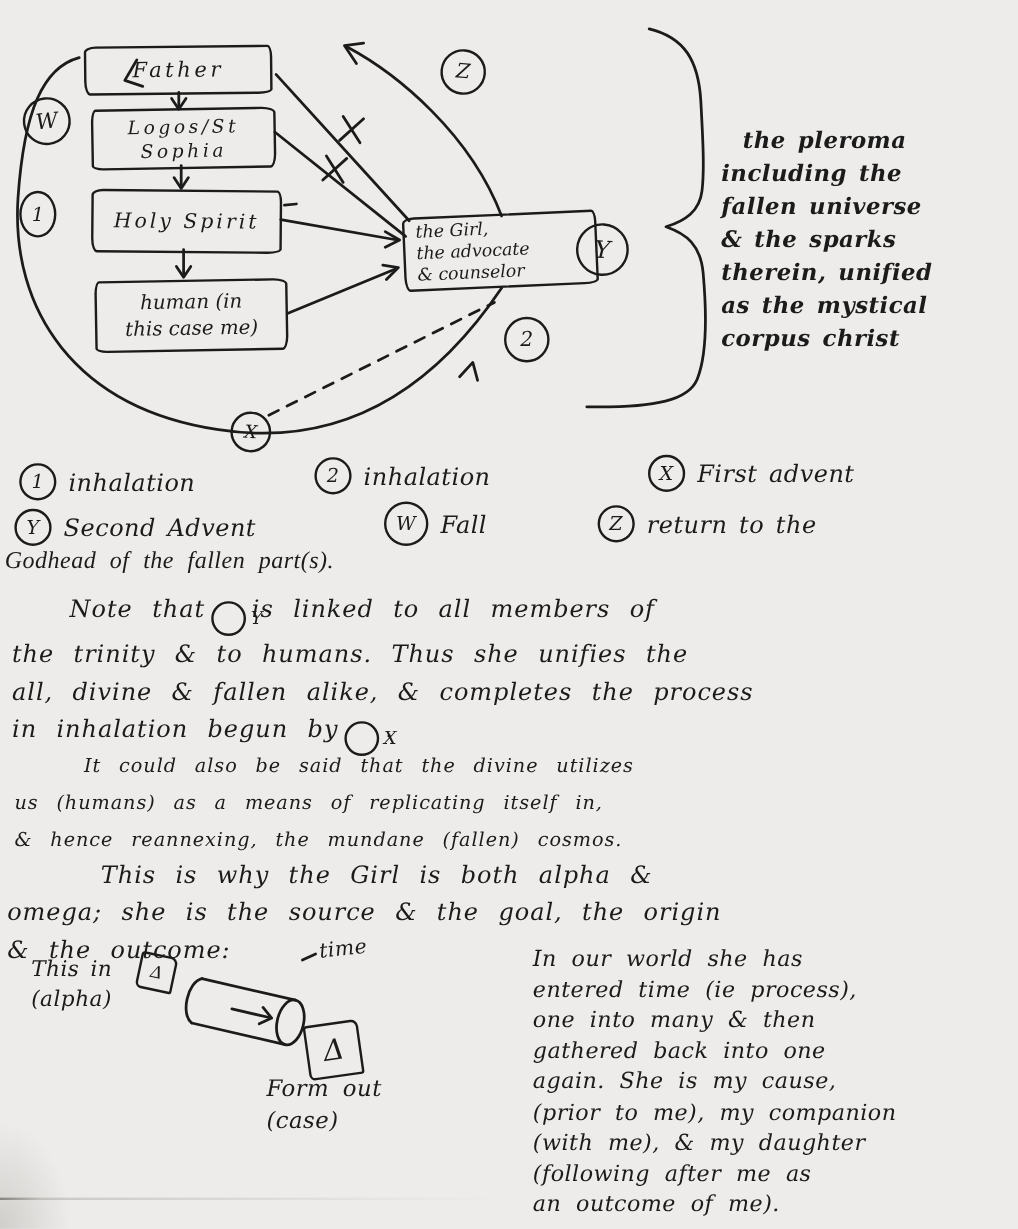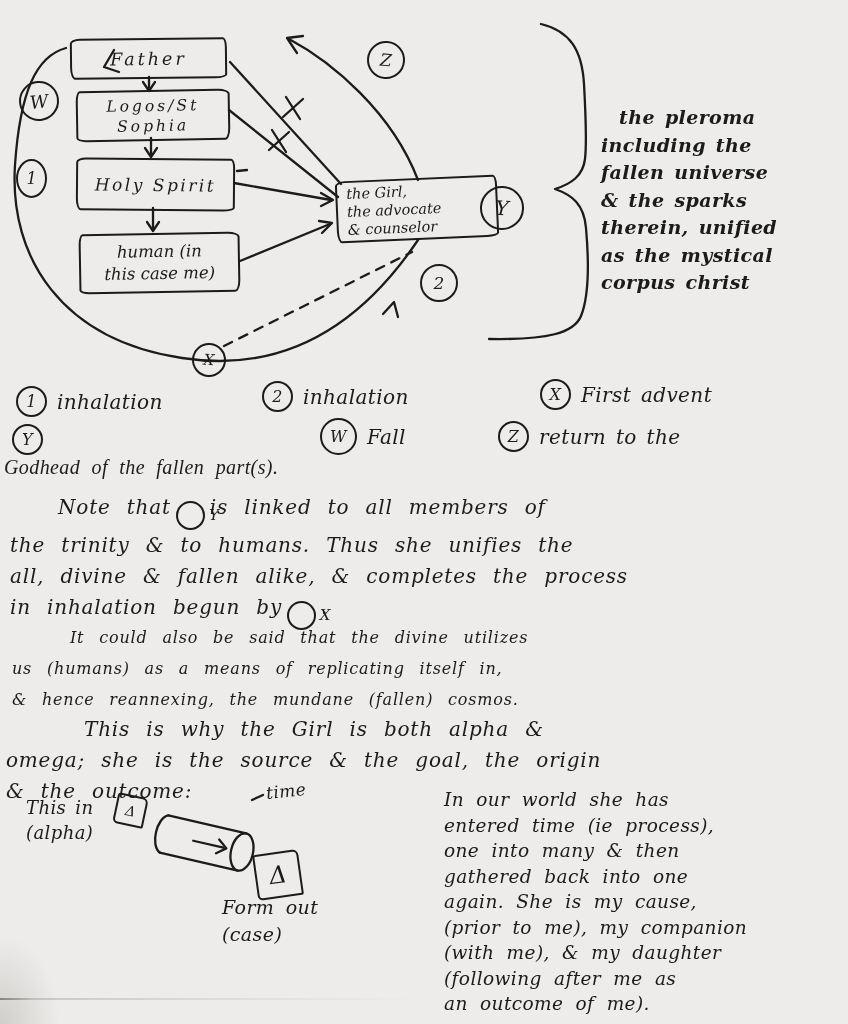--- a/index.html
+++ b/index.html
@@ -139,20 +139,21 @@
 <div class="leg" style="left:262px;top:381px;">
   <span class="lc">2</span>
   <span>inhalation</span>
 </div>
 <div class="leg" style="left:540px;top:379px;">
   <span class="lc">X</span>
   <span>First advent</span>
 </div>
 <div class="leg" style="left:12px;top:424px;">
   <span class="lc">Y</span>
+  <span>Second Advent</span>
 </div>
 <div class="leg" style="left:320px;top:418px;">
   <span class="lc" style="width:33px;height:33px;">W</span>
   <span>Fall</span>
 </div>
 <div class="leg" style="left:498px;top:421px;">
   <span class="lc">Z</span>
   <span>return to the</span>
 </div>
 <div class="abs hand" style="left:4px;top:456px;font-size:20px;word-spacing:6px;font-family:Liberation Serif, serif;">Godhead of the fallen part(s).</div>

